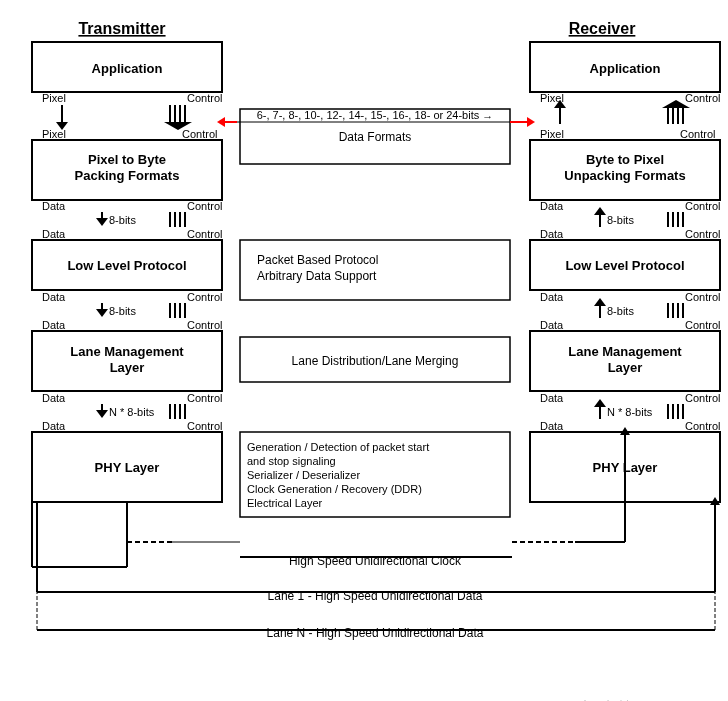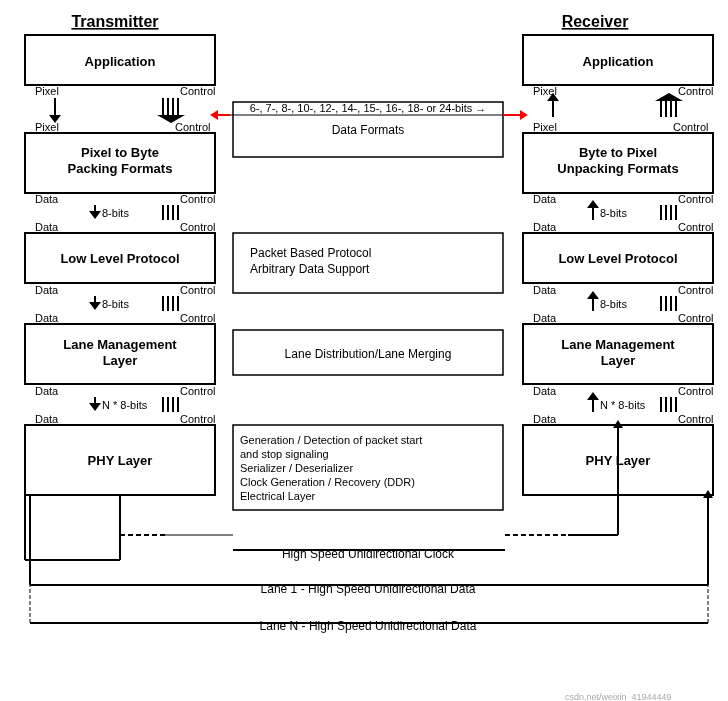--- a/index.html
+++ b/index.html
@@ -10,21 +10,21 @@
       width: 728px;
       height: 701px;
       overflow: hidden;
       position: relative;
     }
 
     .diagram-container {
       width: 612px;
       height: 701px;
       position: relative;
-      padding: 5px;
+      padding: 12px;
     }
   </style>
 </head>
 <body>
 
 <div class="diagram-container">
   <svg width="728" height="701" viewBox="0 0 728 701" xmlns="http://www.w3.org/2000/svg">
 
     <text x="110" y="22" text-anchor="middle" font-family="Arial" font-size="16" font-weight="bold" text-decoration="underline">Transmitter</text>
     <text x="590" y="22" text-anchor="middle" font-family="Arial" font-size="16" font-weight="bold" text-decoration="underline">Receiver</text>

